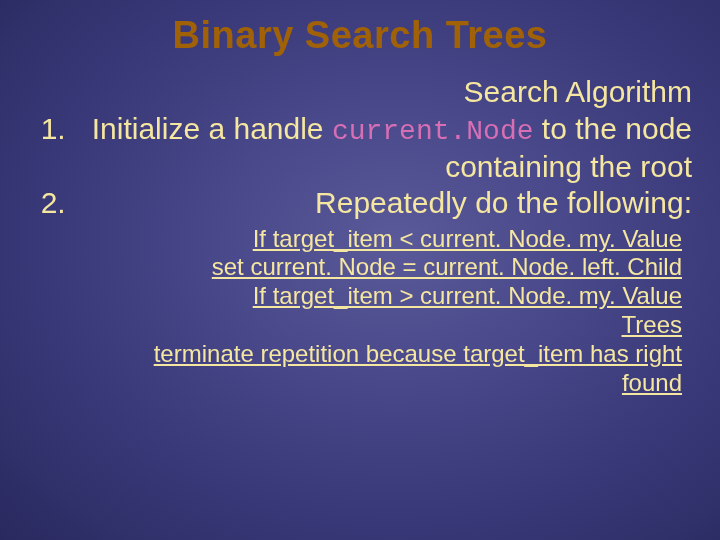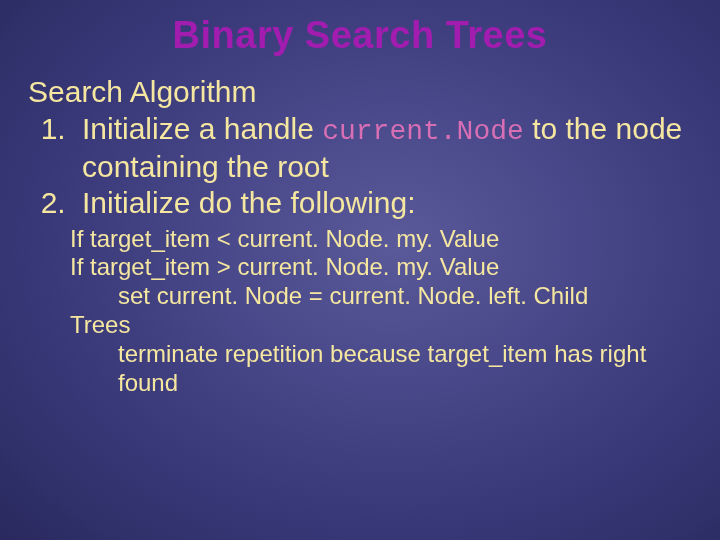--- a/index.html
+++ b/index.html
@@ -18,26 +18,27 @@
                 #1a1a48 80%,
                 #0d0d30 100%);
     font-family: "Comic Sans MS", "Comic Sans", cursive, sans-serif;
     color: #f5e6a0;
     position: relative;
   }
   .title {
     text-align: center;
     font-size: 38px;
     font-weight: bold;
-    color: #a21caf;
+    color: #a16207;
     margin-top: 14px;
     letter-spacing: 0.5px;
   }
   .content {
     margin: 18px 28px 0 28px;
+    text-align: right;
   }
   .subtitle {
     font-size: 30px;
     color: #f5e6a0;
     margin-bottom: 2px;
   }
   ol.steps {
     margin: 0 0 0 10px;
     padding-left: 36px;
     font-size: 30px;
@@ -51,43 +52,44 @@
   .code {
     font-family: "Courier New", Courier, monospace;
     color: #d86fb5;
     font-size: 28px;
   }
   .pseudo {
     margin: 4px 10px 0 42px;
     font-size: 24px;
     color: #f5e6a0;
     line-height: 1.2;
+    text-decoration: underline;
   }
   .pseudo .line {
     margin: 0;
   }
   .pseudo .indent {
     padding-left: 48px;
   }
 </style>
 </head>
 <body>
 
 <div class="title">Binary Search Trees</div>
 
 <div class="content">
   <div class="subtitle">Search Algorithm</div>
 
   <ol class="steps">
     <li>
       <span>Initialize a handle </span><span class="code">current.Node</span><span>  to the node containing the root</span>
     </li>
-    <li>Initialize do the following:</li>
+    <li>Repeatedly do the following:</li>
   </ol>
 
   <div class="pseudo">
     <div class="line">If target_item &lt; current. Node. my. Value</div>
+    <div class="line indent">set current. Node = current. Node. left. Child</div>
     <div class="line">If target_item &gt; current. Node. my. Value</div>
-    <div class="line indent">set current. Node = current. Node. left. Child</div>
     <div class="line">Trees</div>
     <div class="line indent">terminate repetition because target_item has right found</div>
   </div>
 </div>
 
 </body></html>

